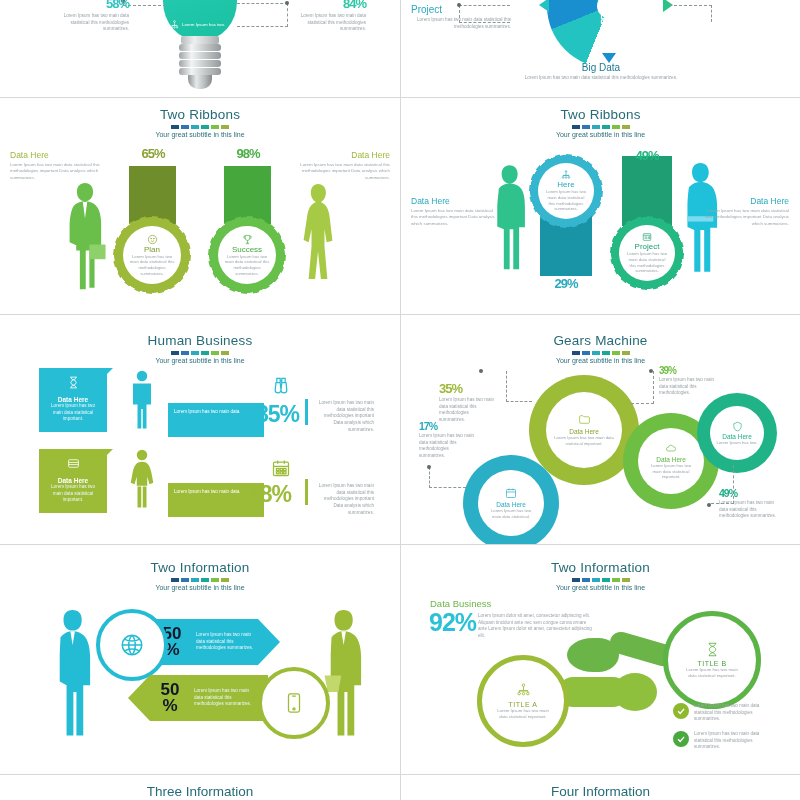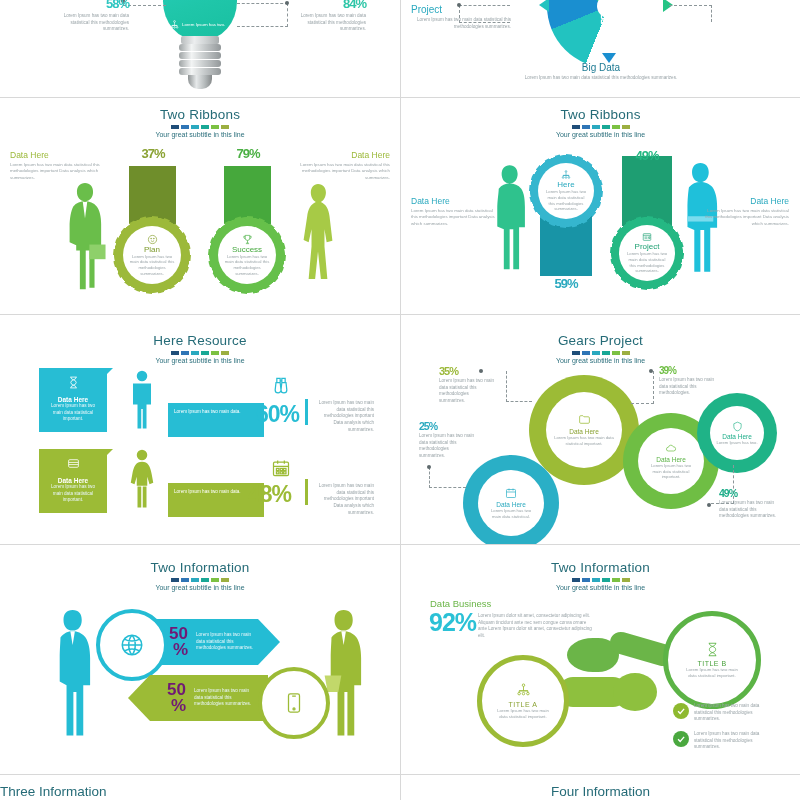--- a/index.html
+++ b/index.html
@@ -74,21 +74,21 @@
   
   #p6{left:401px;top:315px;width:399px;height:229px;}
   .gear{position:absolute;border-radius:50%;}
   .gear .hub{position:absolute;border-radius:50%;background:#fff;display:flex;flex-direction:column;align-items:center;justify-content:center;text-align:center;}
   .gear .gt{font-size:6.5px;}
   .gear .gl{font-size:4.2px;line-height:1.35;color:#9aa4a8;padding:0 8px;}
 
   
   #p7{left:0;top:545px;width:400px;height:229px;}
   .arrow{position:absolute;display:flex;align-items:center;}
-  .arrow .num{font-size:17px;font-weight:bold;color:#701a75;line-height:.95;width:32px;text-align:right;}
+  .arrow .num{font-size:17px;font-weight:bold;color:#0f172a;line-height:.95;width:32px;text-align:center;}
   .ring{position:absolute;border-radius:50%;background:#fff;display:flex;align-items:center;justify-content:center;}
 
   
   #p8{left:401px;top:545px;width:399px;height:229px;}
   .bigcircle{position:absolute;border-radius:50%;background:#fff;display:flex;flex-direction:column;align-items:center;justify-content:center;text-align:center;}
   .bigcircle .bt{font-size:7px;letter-spacing:.5px;}
   .bigcircle .bl{font-size:4.3px;line-height:1.35;color:#9aa4a8;padding:0 14px;}
   .check{position:absolute;border-radius:50%;display:flex;align-items:center;justify-content:center;color:#fff;font-size:10px;}
 
   
@@ -179,22 +179,22 @@
         <i style="background:#19a896"></i>
           <i style="background:#7cc142"></i>
           <i style="background:#9caf41"></i>
       </div>
       <div class="s">Your great subtitle in this line</div>
     </div>
 
     <div class="ribbon-bar" style="left:129px;top:68px;width:47px;height:58px;background:#6f8e2b;"></div>
     <div class="ribbon-bar" style="left:224px;top:68px;width:47px;height:58px;background:#46a83c;"></div>
 
-    <div style="position:absolute;left:122px;top:48px;width:62px;text-align:center;font-size:13px;color:#8aa233;" class="pct">37%</div>
-    <div style="position:absolute;left:217px;top:48px;width:62px;text-align:center;font-size:13px;color:#4bb044;" class="pct">79%</div>
+    <div style="position:absolute;left:122px;top:48px;width:62px;text-align:center;font-size:13px;color:#8aa233;" class="pct">65%</div>
+    <div style="position:absolute;left:217px;top:48px;width:62px;text-align:center;font-size:13px;color:#4bb044;" class="pct">98%</div>
 
     <div class="medal" style="left:113px;top:118px;width:78px;height:78px;background:radial-gradient(circle,#9cb93a 68%,transparent 69%),repeating-conic-gradient(#9cb93a 0deg 9deg,transparent 9deg 18deg);">
       <div class="inner" style="width:58px;height:58px;">
         <svg width="11" height="11" viewBox="0 0 24 24" fill="none" stroke="#8aa233" stroke-width="1.5">
           <circle cx="12" cy="12" r="9"></circle>
             <circle cx="9" cy="10" r=".9" fill="#8aa233"></circle>
             <circle cx="15" cy="10" r=".9" fill="#8aa233"></circle>
             <path d="M8.5 14.5a4.5 4.5 0 0 0 7 0"></path>
         </svg>
         <div class="mt" style="color:#7d9a2c;">Plan</div>
@@ -240,21 +240,21 @@
         <i style="background:#19a896"></i>
           <i style="background:#7cc142"></i>
           <i style="background:#9caf41"></i>
       </div>
       <div class="s">Your great subtitle in this line</div>
     </div>
 
     <div class="ribbon-bar" style="left:139px;top:108px;width:52px;height:70px;background:#1894a6;"></div>
     <div class="ribbon-bar" style="left:221px;top:58px;width:50px;height:70px;background:#1e9e72;"></div>
 
-    <div style="position:absolute;left:132px;top:178px;width:66px;text-align:center;font-size:13px;color:#2aa9bf;" class="pct">59%</div>
+    <div style="position:absolute;left:132px;top:178px;width:66px;text-align:center;font-size:13px;color:#2aa9bf;" class="pct">29%</div>
     <div style="position:absolute;left:213px;top:50px;width:66px;text-align:center;font-size:13px;color:#24b883;" class="pct">49%</div>
 
     <div class="medal" style="left:128px;top:56px;width:74px;height:74px;background:radial-gradient(circle,#35b6ce 68%,transparent 69%),repeating-conic-gradient(#35b6ce 0deg 9deg,transparent 9deg 18deg);">
       <div class="inner" style="width:56px;height:56px;">
         <svg width="10" height="10" viewBox="0 0 24 24" fill="none" stroke="#2aa9bf" stroke-width="1.5">
           <circle cx="12" cy="3.5" r="2"></circle>
             <path d="M12 5.5v4M5 16v-3h14v3M5 13h14M12 9.5v3.5"></path>
           <circle cx="5" cy="18" r="2"></circle>
             <circle cx="12" cy="18" r="2"></circle>
             <circle cx="19" cy="18" r="2"></circle>
@@ -287,21 +287,21 @@
       <div class="sidep" style="margin-top:2px;">Lorem Ipsum has two main data statistical this methodologies important Data analysis which summarizes.</div>
     </div>
     <div style="position:absolute;left:300px;top:98px;width:88px;text-align:right;">
       <div class="sideh" style="color:#2aa9bf;">Data Here</div>
       <div class="sidep" style="margin-top:2px;">Lorem Ipsum has two main data statistical this methodologies important Data analysis which summarizes.</div>
     </div>
   </div>
 
   <div class="card" id="p5">
     <div class="slide-title" style="top:18px;">
-      <div class="t">Here Resource</div>
+      <div class="t">Human Business</div>
       <div class="swatches">
         <i style="background:#1f4e79"></i>
           <i style="background:#2e75b6"></i>
           <i style="background:#2aa9bf"></i>
         <i style="background:#19a896"></i>
           <i style="background:#7cc142"></i>
           <i style="background:#9caf41"></i>
       </div>
       <div class="s">Your great subtitle in this line</div>
     </div>
@@ -318,21 +318,21 @@
     <svg style="position:absolute;left:127px;top:54px;" width="30" height="62" viewBox="0 0 40 80">
       <circle cx="20" cy="8" r="7" fill="#27bdd4"></circle>
       <path fill="#27bdd4" d="M8 18h24v28h-6v32h-5V52h-2v26h-5V46H8Z"></path>
     </svg>
     <div class="tag" style="left:168px;top:88px;width:84px;height:22px;background:#27bdd4;">
       <span>Lorem Ipsum has two main data.</span>
     </div>
     <svg style="position:absolute;left:271px;top:60px;" width="20" height="20" viewBox="0 0 24 24" fill="none" stroke="#27bdd4" stroke-width="1.5">
       <path d="M7 4h4v5H7zM13 4h4v5h-4zM6 9h5l1 9a3.5 3.5 0 0 1-7 0ZM13 9h5l1 9a3.5 3.5 0 0 1-7 0ZM11 7h2"></path>
     </svg>
-    <div class="bigpct" style="position:absolute;left:256px;top:86px;color:#27bdd4;">60%</div>
+    <div class="bigpct" style="position:absolute;left:256px;top:86px;color:#27bdd4;">85%</div>
     <div style="position:absolute;left:305px;top:84px;width:3px;height:26px;background:#27bdd4;"></div>
     <div class="lorem" style="position:absolute;left:314px;top:85px;width:60px;text-align:right;">Lorem Ipsum has two main data statistical this methodologies important Data analysis which summarizes.</div>
 
     <div class="cal-box" style="left:39px;top:134px;width:68px;height:64px;background:#9cbb36;">
       <div style="position:absolute;right:-6px;top:0;border-left:6px solid #9cbb36;border-bottom:6px solid transparent;width:0;height:0;"></div>
       <svg style="margin-top:8px;" width="13" height="13" viewBox="0 0 24 24" fill="none" stroke="#ffffff" stroke-width="1.5">
         <rect x="3" y="5" width="18" height="14" rx="2"></rect>
           <path d="M3 10h18M3 14h18"></path>
       </svg>
       <div class="h" style="margin-top:3px;">Data Here</div>
@@ -356,21 +356,21 @@
         <rect x="11" y="16.5" width="3" height="2.5"></rect>
         <rect x="15" y="16.5" width="3" height="2.5"></rect>
     </svg>
     <div class="bigpct" style="position:absolute;left:248px;top:166px;color:#9cbb36;">48%</div>
     <div style="position:absolute;left:305px;top:164px;width:3px;height:26px;background:#9cbb36;"></div>
     <div class="lorem" style="position:absolute;left:314px;top:168px;width:60px;text-align:right;">Lorem Ipsum has two main data statistical this methodologies important Data analysis which summarizes.</div>
   </div>
 
   <div class="card" id="p6">
     <div class="slide-title" style="top:18px;">
-      <div class="t">Gears Project</div>
+      <div class="t">Gears Machine</div>
       <div class="swatches">
         <i style="background:#1f4e79"></i>
           <i style="background:#2e75b6"></i>
           <i style="background:#2aa9bf"></i>
         <i style="background:#19a896"></i>
           <i style="background:#7cc142"></i>
           <i style="background:#9caf41"></i>
       </div>
       <div class="s">Your great subtitle in this line</div>
     </div>
@@ -412,28 +412,28 @@
           <path d="M12 2.5 20 6v6c0 5-3.4 8.5-8 9.5C7.4 20.5 4 17 4 12V6Z"></path>
         </svg>
         <div class="gt" style="color:#1fae8a;margin-top:1px;">Data Here</div>
         <div class="gl" style="padding:0 6px;">Lorem Ipsum has two.</div>
       </div>
     </div>
 
     <div class="dashbox" style="left:105px;top:56px;width:25px;height:30px;border-right:none;border-top:none;"></div>
     <div class="dashdot" style="left:78px;top:54px;"></div>
     <div style="position:absolute;left:38px;top:50px;width:56px;">
-      <div class="pct" style="font-size:11px;color:#9cb93a;">35%</div>
+      <div class="pct" style="font-size:13px;color:#9cb93a;margin-top:16px;">35%</div>
       <div class="lorem" style="margin-top:1px;">Lorem Ipsum has two main data statistical this methodologies summarizes.</div>
     </div>
 
     <div class="dashbox" style="left:28px;top:152px;width:36px;height:20px;border-right:none;border-top:none;"></div>
     <div class="dashdot" style="left:26px;top:150px;"></div>
     <div style="position:absolute;left:18px;top:105px;width:56px;">
-      <div class="pct" style="font-size:10.5px;color:#2aa9bf;">25%</div>
+      <div class="pct" style="font-size:10.5px;color:#2aa9bf;">17%</div>
       <div class="lorem" style="margin-top:1px;">Lorem Ipsum has two main data statistical this methodologies summarizes.</div>
     </div>
 
     <div class="dashbox" style="left:230px;top:56px;width:22px;height:32px;border-left:none;border-top:none;"></div>
     <div class="dashdot" style="left:248px;top:54px;"></div>
     <div style="position:absolute;left:258px;top:50px;width:58px;">
       <div class="pct" style="font-size:10px;color:#6fbe44;">39%</div>
       <div class="lorem" style="margin-top:1px;">Lorem Ipsum has two main data statistical this methodologies.</div>
     </div>
 
@@ -548,19 +548,19 @@
 
     <div class="check" style="left:272px;top:186px;width:16px;height:16px;background:#4aa83f;">
       <svg width="10" height="10" viewBox="0 0 24 24" fill="none" stroke="#ffffff" stroke-width="3.2">
           <path d="M5 12.5 10 18 19.5 7"></path>
         </svg>
     </div>
     <div class="lorem" style="position:absolute;left:293px;top:186px;width:76px;">Lorem Ipsum has two main data statistical this methodologies summarizes.</div>
   </div>
 
   <div class="card" id="p9">
-    <div class="t" style="text-align:left;margin-top:9px;font-size:13.5px;color:#256b77;">Three Information</div>
+    <div class="t" style="text-align:center;margin-top:9px;font-size:13.5px;color:#256b77;">Three Information</div>
   </div>
   <div class="card" id="p10">
     <div class="t" style="text-align:center;margin-top:9px;font-size:13.5px;color:#256b77;">Four Information</div>
   </div>
 
 </div>
 
 </body></html>

